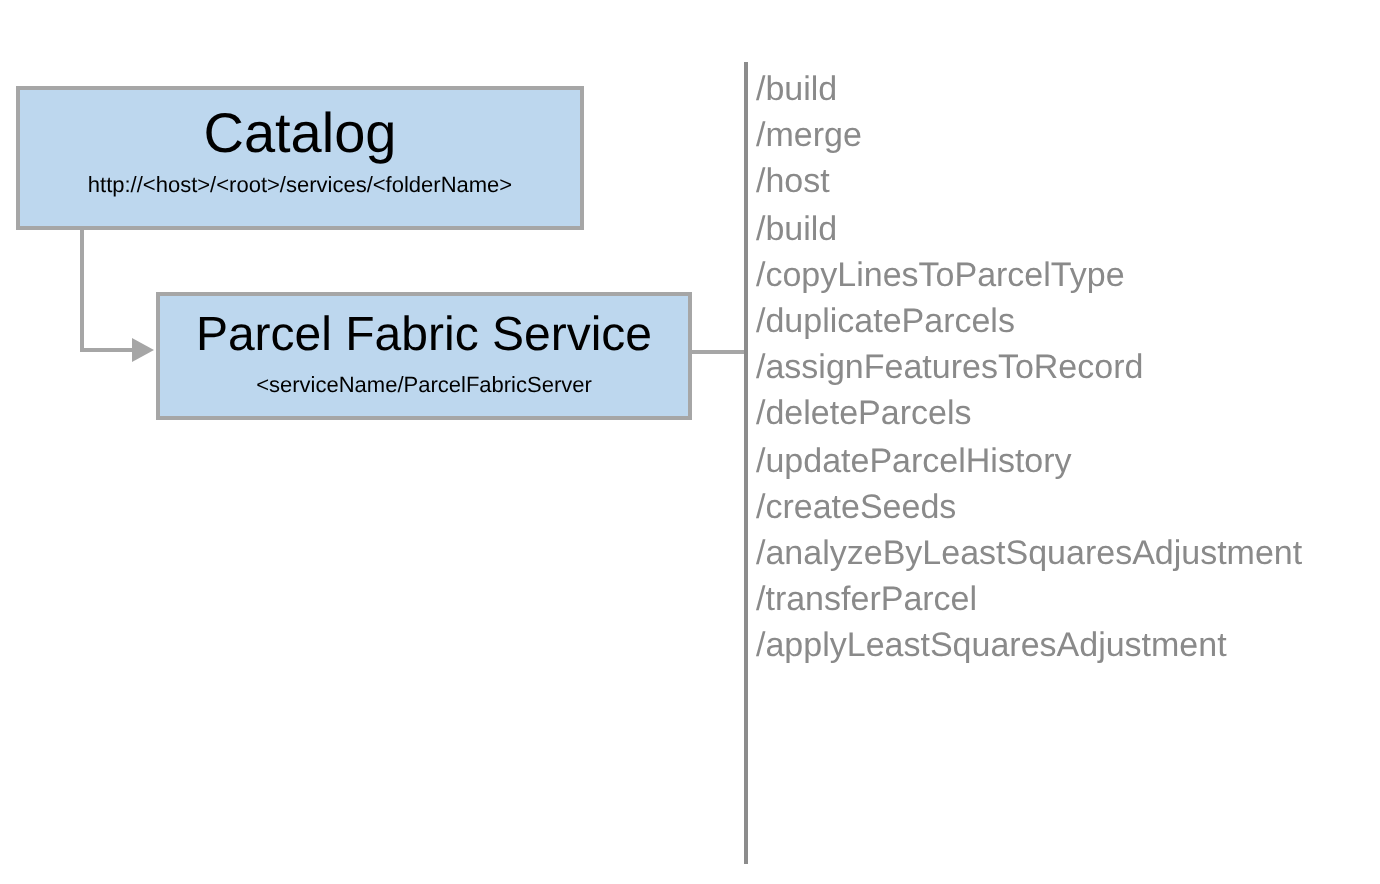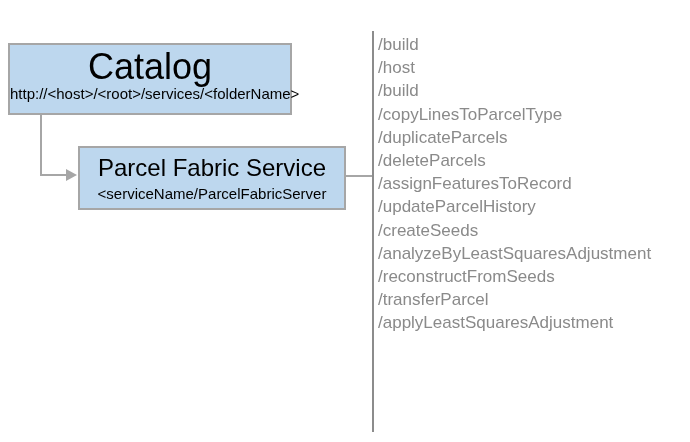--- a/index.html
+++ b/index.html
@@ -32,31 +32,31 @@
     left: 8px; top: 43px;
     width: 284px; height: 72px;
     padding-top: 6px;
   }
   .box-service {
     left: 78px; top: 146px;
     width: 268px; height: 64px;
     padding-top: 5px;
   }
   .box-title {
-    font-size: 36px;
+    font-size: 28px;
     line-height: 32px;
     color: var(--title-text, #000);
     white-space: nowrap;
   }
   .box-service .box-title {
     font-size: 24px;
     line-height: 30px;
   }
   .box-subtitle {
-    font-size: 15px;
+    font-size: 11px;
     line-height: 17px;
     margin-top: 2px;
     color: var(--title-text, #000);
     white-space: nowrap;
   }
   .arrow-svg {
     position: absolute;
     left: 30px; top: 110px;
     width: 50px; height: 72px;
   }
@@ -100,27 +100,27 @@
     <div class="box-title">Parcel Fabric Service</div>
     <div class="box-subtitle">&lt;serviceName/ParcelFabricServer</div>
   </div>
 
   <div class="connector-line"></div>
 
   <div class="divider-line"></div>
 
   <div class="ops-list">
       <div class="op-item">/build</div>
+      <div class="op-item">/merge</div>
       <div class="op-item">/host</div>
       <div class="op-item">/build</div>
       <div class="op-item">/copyLinesToParcelType</div>
       <div class="op-item">/duplicateParcels</div>
+      <div class="op-item">/assignFeaturesToRecord</div>
       <div class="op-item">/deleteParcels</div>
-      <div class="op-item">/assignFeaturesToRecord</div>
       <div class="op-item">/updateParcelHistory</div>
       <div class="op-item">/createSeeds</div>
       <div class="op-item">/analyzeByLeastSquaresAdjustment</div>
-      <div class="op-item">/reconstructFromSeeds</div>
       <div class="op-item">/transferParcel</div>
       <div class="op-item">/applyLeastSquaresAdjustment</div>
     </div>
 
 </div>
 
 </body></html>

